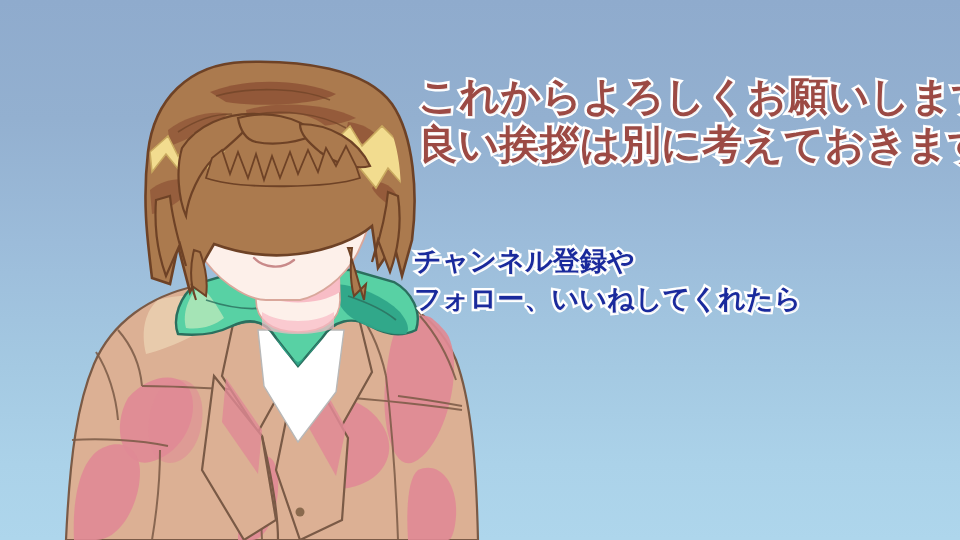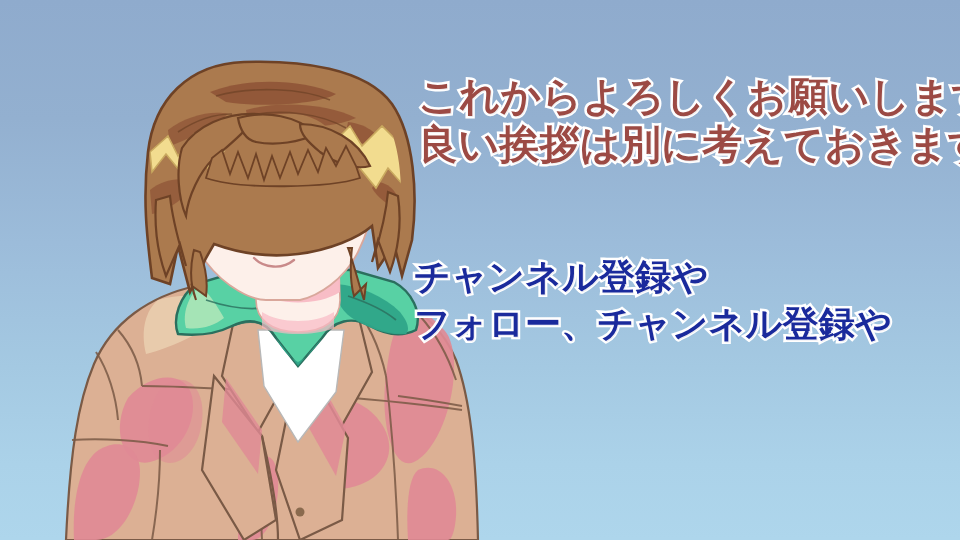--- a/index.html
+++ b/index.html
@@ -47,22 +47,22 @@
     -webkit-text-stroke: 5px #ffffff;
     paint-order: stroke fill;
     text-shadow:
       0 0 1px #ffffff,
       1px 1px 0 rgba(120,90,90,0.10);
   }
   #greeting-block .line { margin-bottom: 6px; }
 
   #cta-block {
     left: 414px;
-    top: 258px;
-    font-size: 36px;
+    top: 247px;
+    font-size: 27px;
     color: #1a2a9c;
     -webkit-text-stroke: 5px #ffffff;
     paint-order: stroke fill;
     text-shadow:
       0 0 1px #ffffff,
       1px 1px 0 rgba(60,60,120,0.10);
   }
   #cta-block .line { margin-bottom: 9px; }
 </style>
 </head>
@@ -291,16 +291,16 @@
     </g>
   </svg>
 
   <div class="text-block" id="greeting-block">
     <span class="line">これからよろしくお願いします</span>
     <span class="line">良い挨拶は別に考えておきます</span>
   </div>
 
   <div class="text-block" id="cta-block">
     <span class="line">チャンネル登録や</span>
-    <span class="line">フォロー、チャンネル登録や</span>
+    <span class="line">フォロー、いいねしてくれたら</span>
   </div>
 
 </div>
 
 </body></html>

